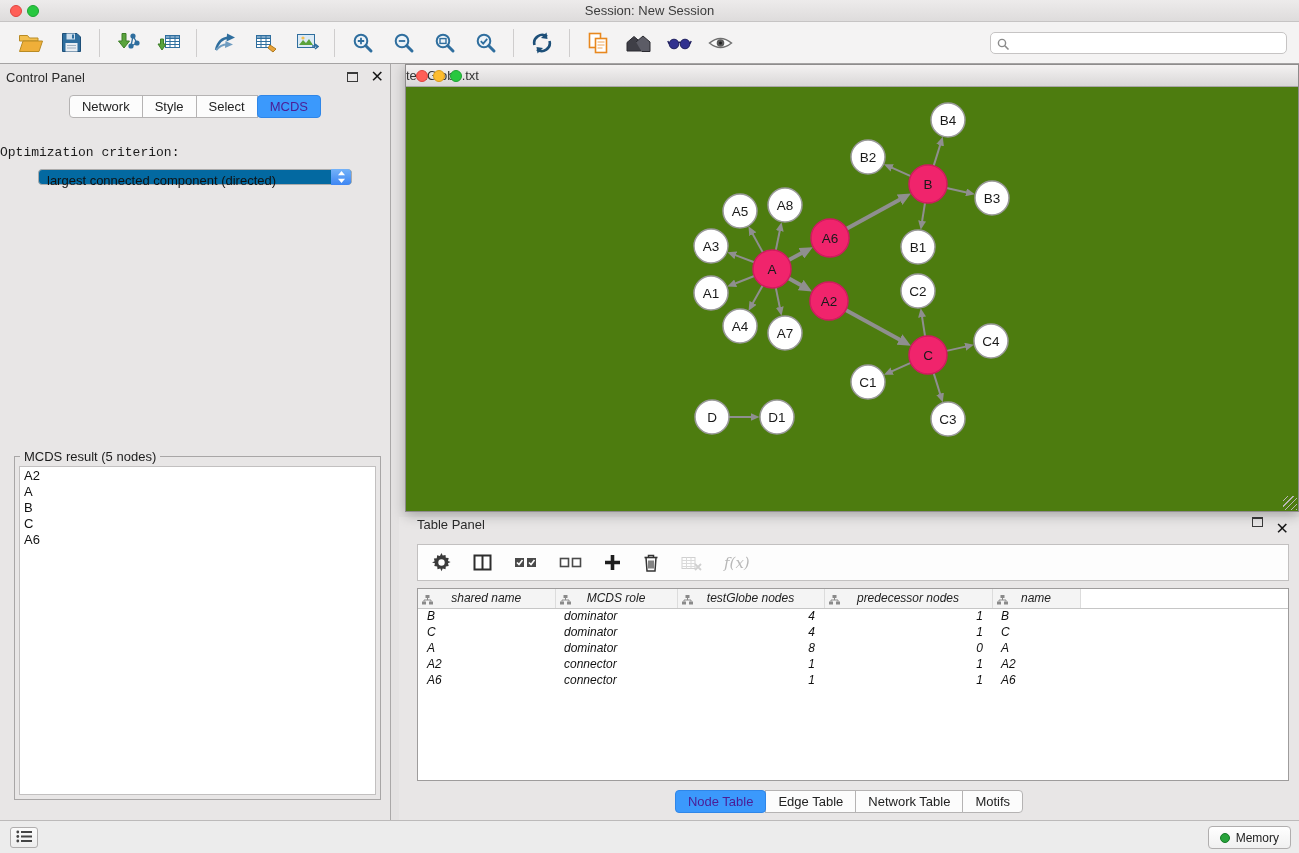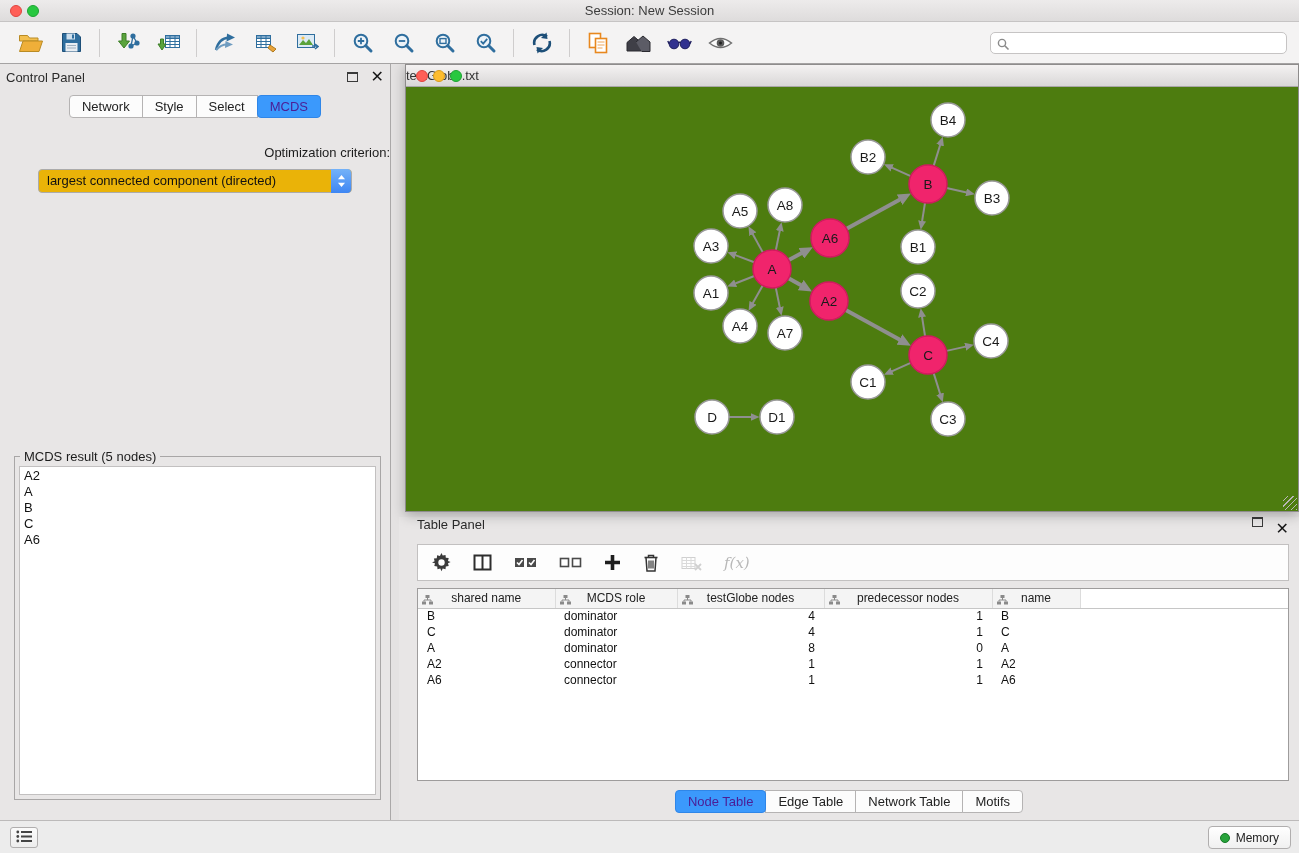--- a/index.html
+++ b/index.html
@@ -25,22 +25,22 @@
   .control-panel{position:absolute;left:0;top:64px;width:391px;bottom:33px;background:#e8e6e6;border-right:1px solid #aaa8a8;}
   .panel-head{height:26px;display:flex;align-items:center;padding:0 6px;font-size:13px;color:#2b2b2b;}
   .panel-head .spacer{flex:1;}
   .float-btn{width:11px;height:10px;border:1px solid #3a3a3a;border-top-width:2px;margin-right:13px;cursor:pointer;background:transparent;}
   .close-btn{font-size:16px;font-weight:bold;color:#151515;line-height:14px;cursor:pointer;border:none;background:transparent;font-family:"DejaVu Sans",sans-serif;}
   .cp-tabs{display:flex;justify-content:center;margin-top:5px;}
   .seg{font-size:13px;padding:3px 12px;background:#fcfcfc;border:1px solid #b5b3b3;margin-left:-1px;color:#222;cursor:pointer;line-height:15px;}
   .seg:first-child{border-radius:4px 0 0 4px;margin-left:0;}
   .seg:last-child{border-radius:0 4px 4px 0;}
   .seg.active{background:#3b99fc;border-color:#2f86e8;color:#4c1d95;border-radius:4px;position:relative;z-index:2;}
-  .opt-label{margin-top:27px;text-align:right;font-size:13px;color:#1c1c1c;}
-  .combo{position:relative;width:314px;height:24px;margin:9px auto 0;background:#eab308;border:1px solid #ababab;border-radius:4px;font-size:13px;line-height:22px;padding-left:8px;color:#111;cursor:pointer;}
+  .opt-label{margin-top:27px;text-align:left;font-size:13px;color:#1c1c1c;font-family:Liberation Mono, monospace;}
+  .combo{position:relative;width:314px;height:16px;margin:9px auto 0;background:#0369a1;border:1px solid #ababab;border-radius:4px;font-size:13px;line-height:22px;padding-left:8px;color:#111;cursor:pointer;}
   .combo .stepper{position:absolute;right:0;top:-1px;bottom:-1px;width:20px;background:linear-gradient(#74b2f8,#3e86f3);border-radius:0 4px 4px 0;display:flex;align-items:center;justify-content:center;}
   .btn-row{display:flex;justify-content:center;gap:14px;margin-top:13px;}
   .push-btn{height:22px;padding:0 16px;font:13px "Liberation Sans",sans-serif;background:linear-gradient(#ffffff,#f1f1f1);border:1px solid #b3b1b1;border-radius:4px;color:#111;cursor:pointer;}
   .groupbox{position:absolute;left:14px;right:9px;top:392px;bottom:20px;border:1px solid #a8a6a6;}
   .gb-title{position:absolute;top:-8px;left:5px;background:#e8e6e6;padding:0 4px;font-size:13px;color:#1c1c1c;}
   .result-list{position:absolute;left:4px;right:4px;top:9px;bottom:4px;background:#fff;border:1px solid #c2c0c0;overflow:auto;padding:1px 0;}
   .result-item{font-size:13px;padding:0 4px;line-height:16px;color:#111;cursor:default;}
 
   
   .network-window{position:absolute;left:405px;top:64px;width:894px;height:448px;background:#fff;border:1px solid #8e8c8c;box-shadow:0 3px 12px rgba(0,0,0,.28);z-index:10;}
@@ -54,21 +54,21 @@
   .resize-corner{position:absolute;right:1px;bottom:1px;width:14px;height:14px;background:repeating-linear-gradient(135deg,transparent 0 3px,#b9b7b7 3px 4px);cursor:nwse-resize;}
 
   
   .table-panel{position:absolute;left:399px;right:0;top:517px;bottom:33px;background:#e8e6e6;}
   .tp-head{height:24px;display:flex;padding:0 10px 0 18px;font-size:13px;color:#2b2b2b;}
   .tp-head .spacer{flex:1;}
   .tp-toolbar{margin:3px 10px 0 18px;height:37px;background:#fdfdfd;border:1px solid #c2c0c0;display:flex;align-items:center;gap:22px;padding:0 14px;}
   .tp-btn{background:none;border:none;display:flex;align-items:center;cursor:pointer;text-align:center;}
   .tp-btn.disabled{opacity:.6;cursor:default;}
   .fx{font:italic 15px "DejaVu Serif",serif;color:#8a8a8a;}
-  .tp-tablewrap{margin:7px 10px 0 18px;height:193px;background:#fff;border:1px solid #9e9c9c;overflow:hidden;}
+  .tp-tablewrap{margin:7px 10px 0 18px;height:193px;background:#fff;border:1px solid #9e9c9c;overflow:hidden;font-style:italic;}
   table{border-collapse:collapse;table-layout:fixed;width:100%;}
   th{height:19px;background:#f4f4f4;border-bottom:1px solid #c6c6c6;border-right:1px solid #dcdcdc;font-size:12px;font-weight:normal;position:relative;color:#222;white-space:nowrap;overflow:hidden;}
   th.filler{background:#fff;border-right:none;}
   th .hdr-ic{position:absolute;left:4px;top:5px;}
   td{height:16px;font-size:12px;color:#111;padding:0 9px;white-space:nowrap;overflow:hidden;}
   td.r{text-align:right;}td.l{text-align:left;padding-left:9px;}
   .tp-tabs{display:flex;justify-content:center;margin-top:9px;}
 
   
   .statusbar{position:absolute;left:0;bottom:0;right:0;height:33px;background:#ececec;border-top:1px solid #bcbaba;z-index:41;}

